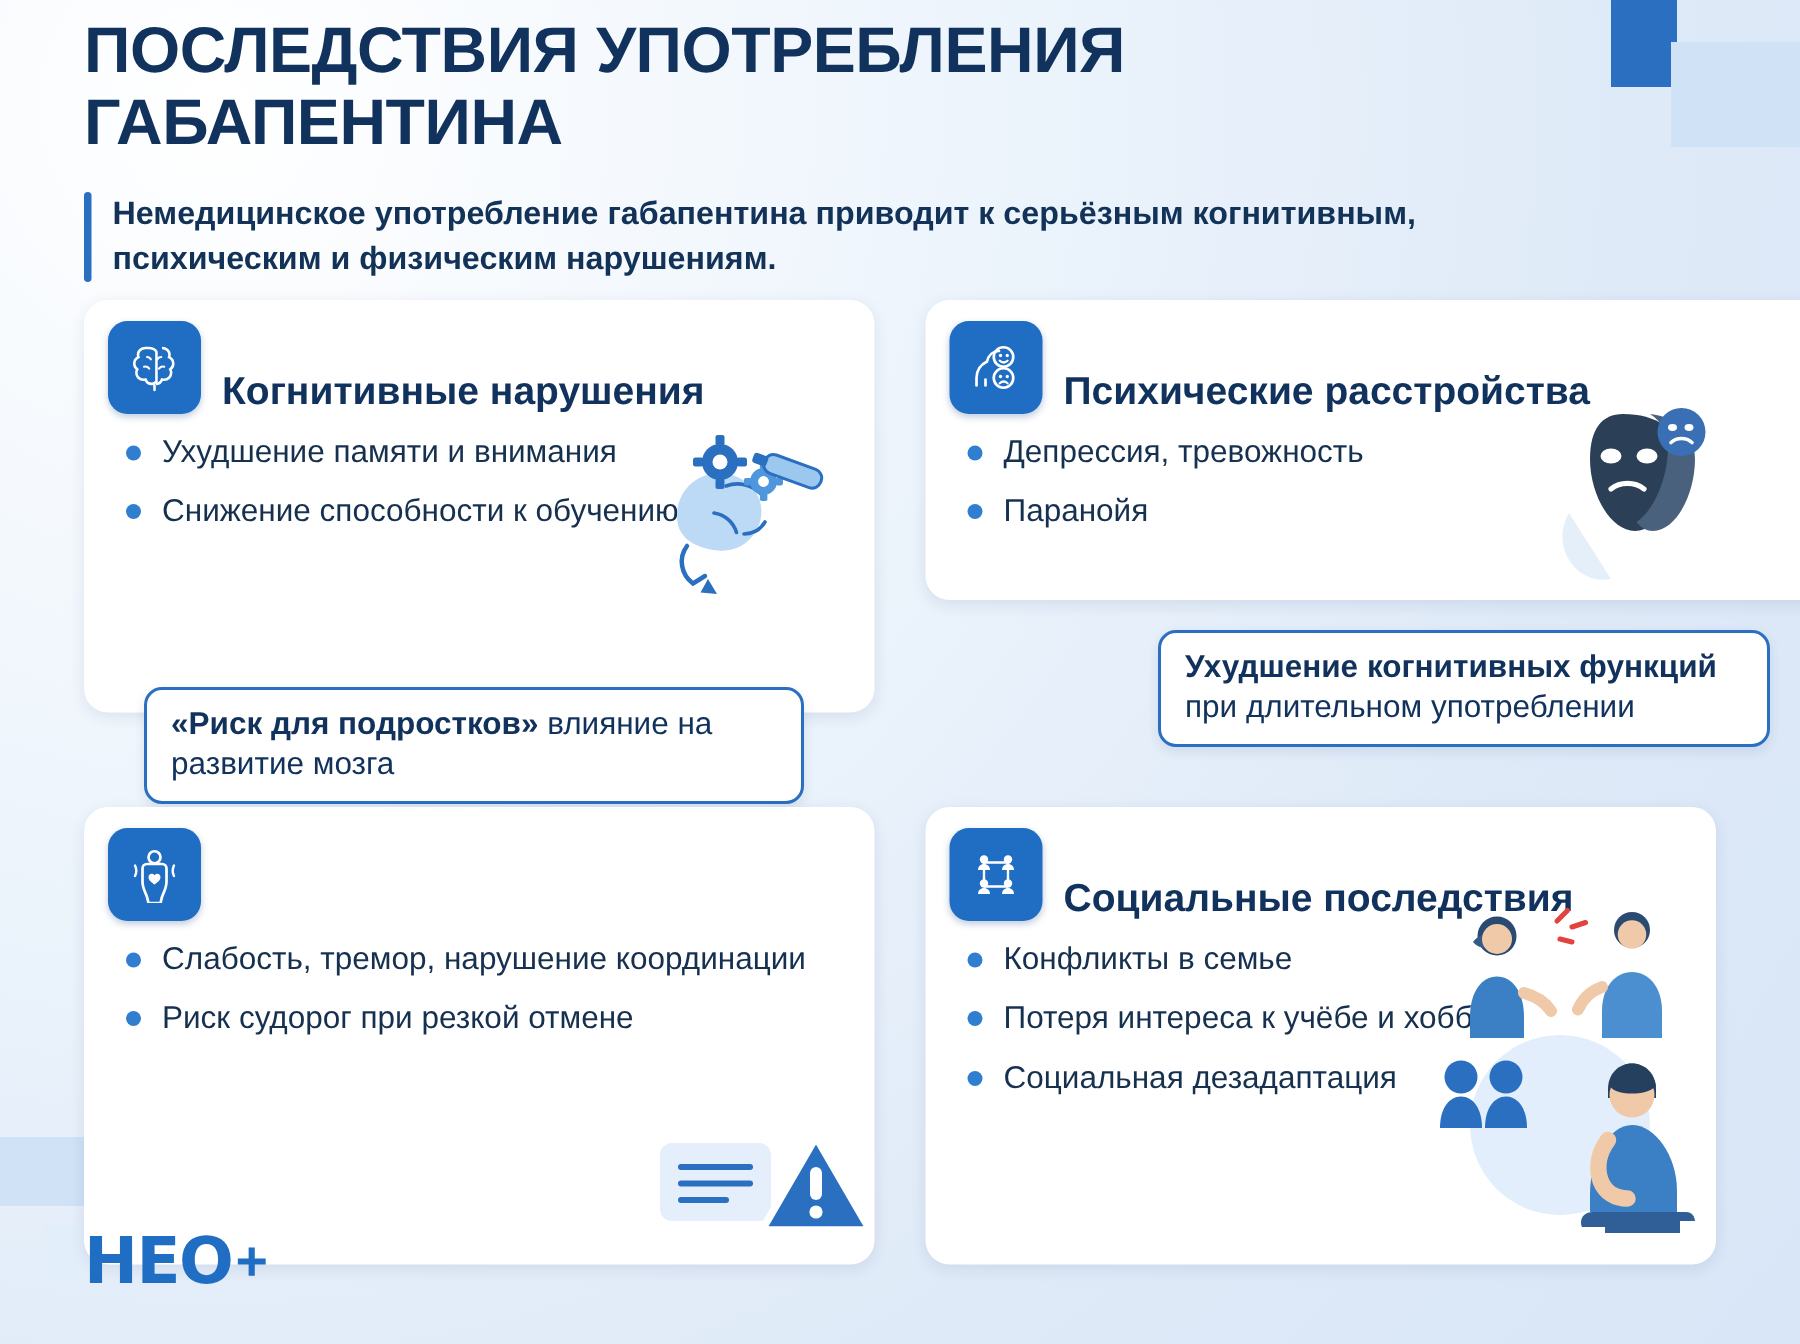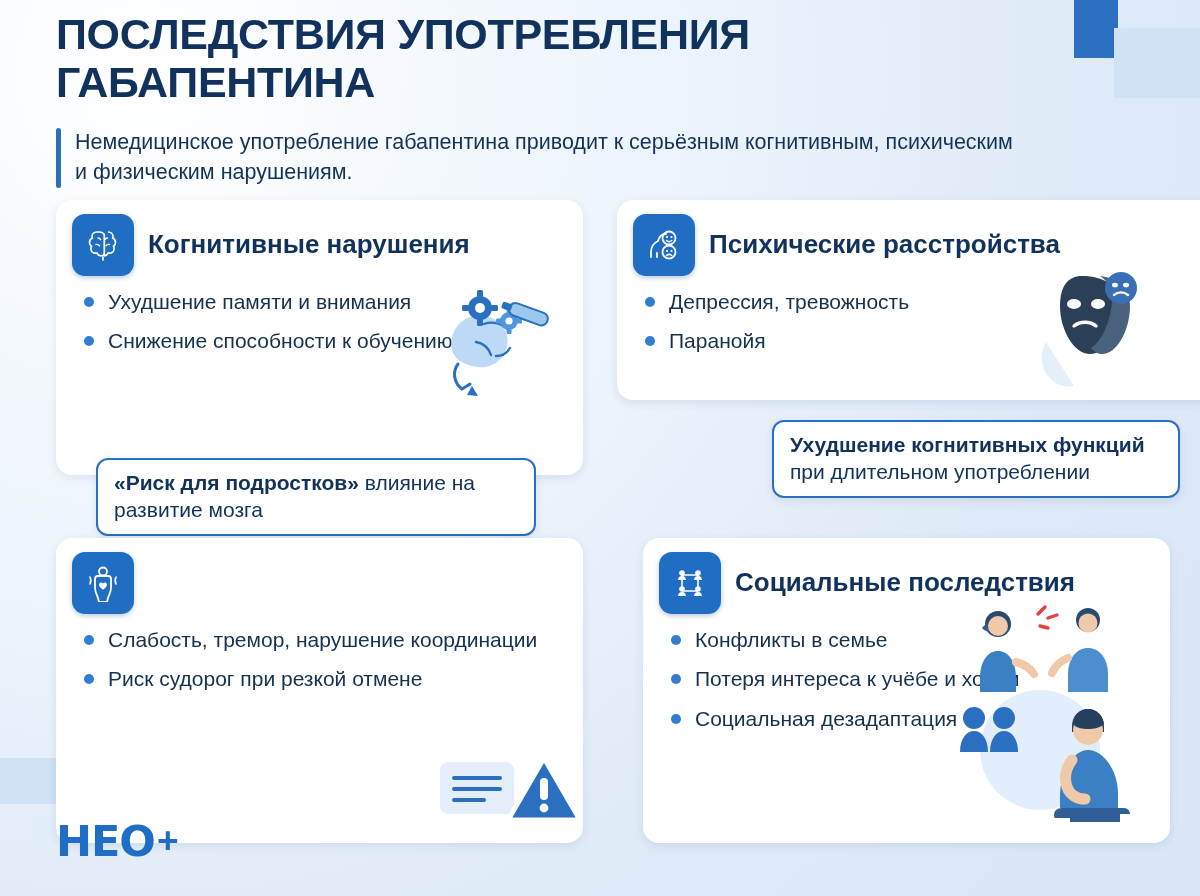--- a/index.html
+++ b/index.html
@@ -44,20 +44,21 @@
     line-height: 1.12;
     font-weight: bold;
     color: #11325c;
     letter-spacing: -0.3px;
     margin: 0;
     text-transform: uppercase;
   }
   .subtitle-wrap {
     display: flex;
     margin-top: 22px;
+    font-weight: bold;
   }
   .subtitle-bar {
     width: 5px;
     background: #2a6fc0;
     border-radius: 3px;
     margin-right: 14px;
     flex: 0 0 5px;
   }
   .subtitle {
     font-size: 21.5px;
@@ -69,21 +70,21 @@
   
   .card {
     position: absolute;
     background: #ffffff;
     border-radius: 16px;
     box-shadow: 0 3px 10px rgba(25, 60, 110, 0.10);
     overflow: hidden;
   }
   .card-head {
     display: flex;
-    align-items: center;
+    align-items: flex-end;
     padding: 14px 18px 6px 16px;
   }
   .icon-tile {
     width: 62px;
     height: 62px;
     border-radius: 13px;
     background: #1f6ec4;
     display: flex;
     align-items: center;
     justify-content: center;
@@ -119,21 +120,21 @@
     width: 10px;
     height: 10px;
     border-radius: 50%;
     background: #2f7ed0;
   }
 
   
   #card-cognitive { left: 56px; top: 200px; width: 527px; height: 275px; }
   #card-mental    { left: 617px; top: 200px; width: 611px; height: 200px; }
   #card-physical  { left: 56px; top: 538px; width: 527px; height: 305px; }
-  #card-social    { left: 643px; top: 538px; width: 527px; height: 305px; }
+  #card-social    { left: 617px; top: 538px; width: 527px; height: 305px; }
 
   
   .callout {
     position: absolute;
     background: #ffffff;
     border: 2px solid #2a6fc0;
     border-radius: 12px;
     padding: 10px 16px;
     box-shadow: 0 3px 8px rgba(25, 60, 110, 0.10);
   }

